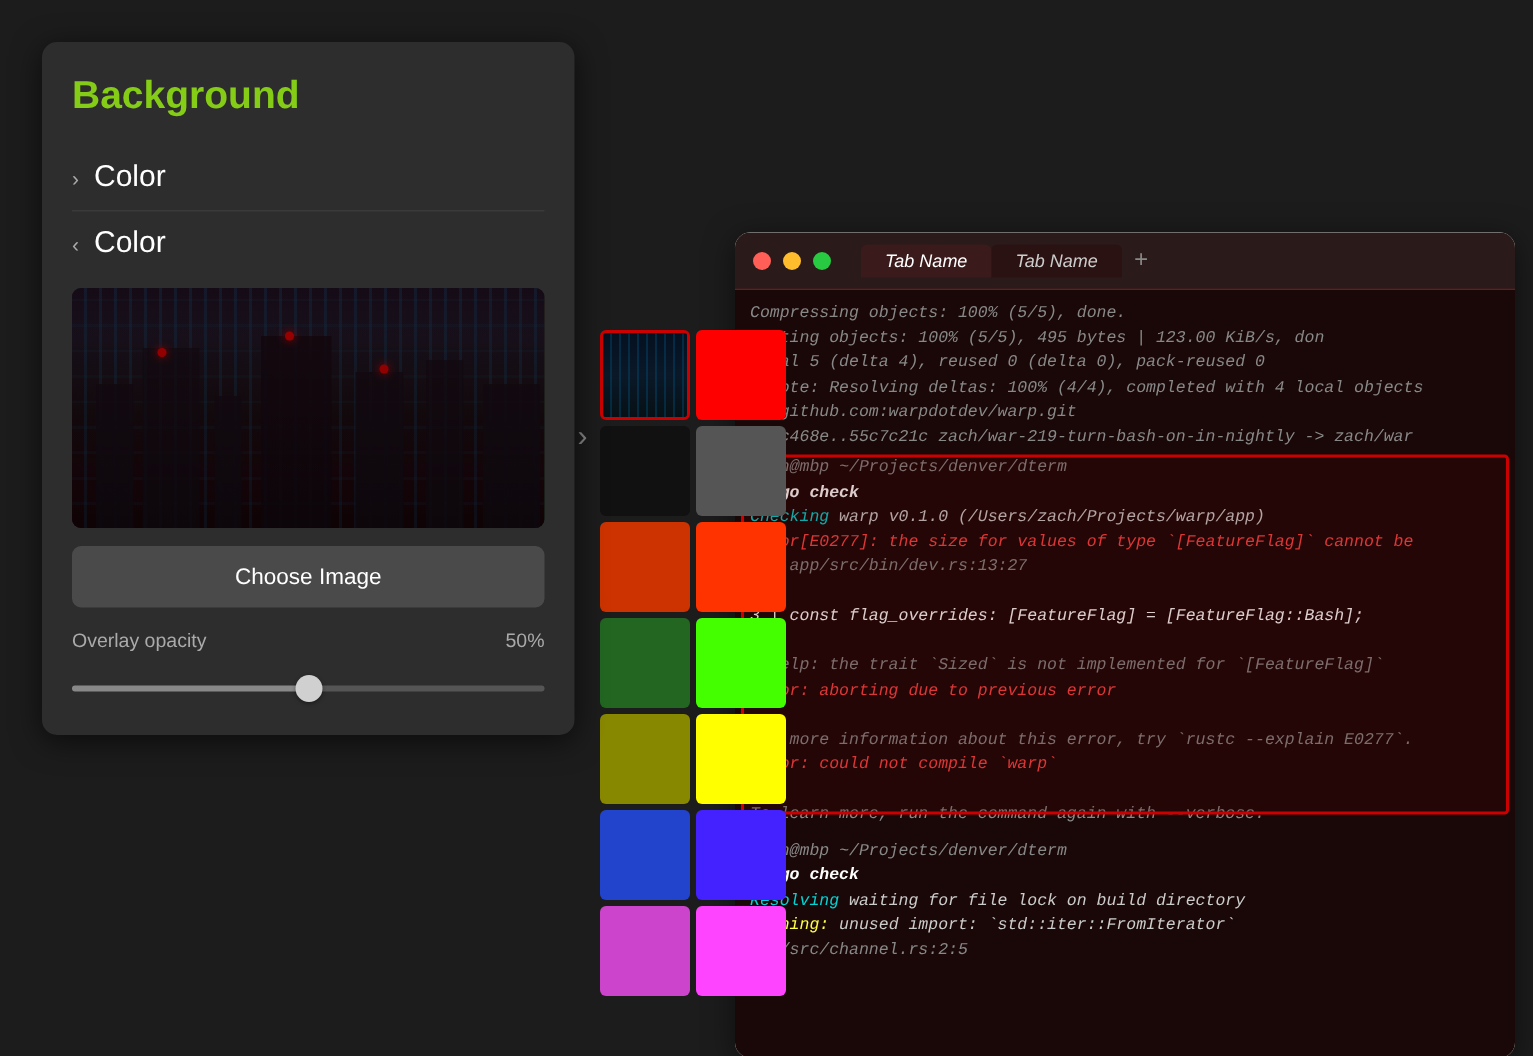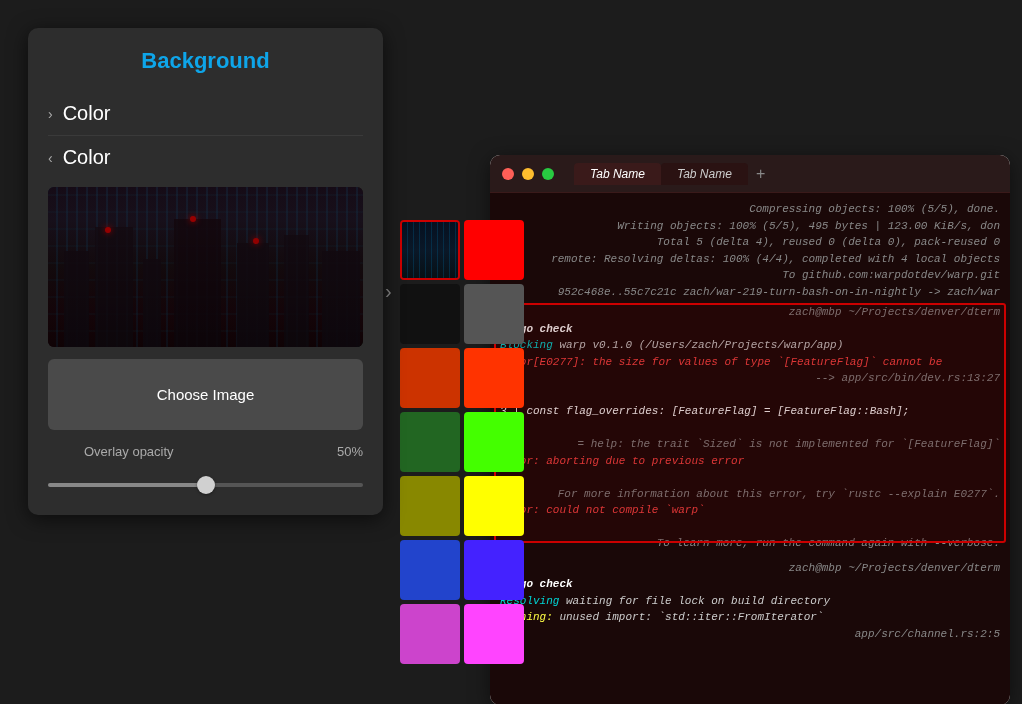--- a/index.html
+++ b/index.html
@@ -100,21 +100,21 @@
       border: 2px solid #cc0000;
       background: rgba(80,0,0,0.2);
       border-radius: 3px;
     }
 
     .terminal-line { line-height: 1.5; }
     .color-cyan { color: #00d4d4; }
     .color-red { color: #ff4444; }
     .color-white { color: #ffffff; }
     .color-yellow { color: #ffff44; }
-    .color-dim { color: #888; text-align: right; }
+    .color-dim { color: #888; }
     .bold { font-weight: bold; }
 
     
     .color-grid {
       position: absolute;
       top: 220px;
       left: 400px;
       display: grid;
       grid-template-columns: 60px 60px;
       grid-template-rows: repeat(7, 60px);
@@ -136,25 +136,24 @@
       top: 28px;
       left: 28px;
       width: 355px;
       background: #2d2d2d;
       border-radius: 10px;
       padding: 20px;
       box-shadow: 0 4px 20px rgba(0,0,0,0.6);
     }
 
     .panel-title {
-      font-size: 22px;
+      font-size: 26px;
       font-weight: 600;
-      color: #0ea5e9;
+      color: #84cc16;
       margin-bottom: 18px;
-      text-align: center;
     }
 
     .section-row {
       display: flex;
       align-items: center;
       padding: 10px 0;
       border-bottom: 1px solid #3a3a3a;
       cursor: pointer;
     }
 
@@ -217,36 +216,35 @@
       position: absolute;
       width: 6px;
       height: 6px;
       border-radius: 50%;
       background: #cc0000;
       box-shadow: 0 0 6px #cc0000;
     }
 
     .choose-image-btn {
       width: 100%;
-      padding: 27px;
+      padding: 12px;
       background: #4a4a4a;
       color: #ffffff;
       border: none;
       border-radius: 6px;
       font-size: 15px;
       cursor: pointer;
       margin-bottom: 14px;
     }
 
     .overlay-row {
       display: flex;
       align-items: flex-start;
       justify-content: space-between;
       margin-bottom: 10px;
-      margin-left: 36px;
     }
 
     .overlay-label {
       font-size: 13px;
       color: #aaa;
     }
 
     .overlay-value {
       font-size: 13px;
       color: #aaa;
@@ -292,21 +290,21 @@
     <div class="terminal-line color-dim">Total 5 (delta 4), reused 0 (delta 0), pack-reused 0</div>
     <div class="terminal-line color-dim">remote: Resolving deltas: 100% (4/4), completed with 4 local objects</div>
     <div class="terminal-line color-dim">To github.com:warpdotdev/warp.git</div>
     <div class="terminal-line color-dim">952c468e..55c7c21c  zach/war-219-turn-bash-on-in-nightly -&gt; zach/war</div>
 
     <div class="highlight-box"></div>
 
     <div style="margin-top:4px;">
       <div class="terminal-line color-dim">zach@mbp ~/Projects/denver/dterm</div>
       <div class="terminal-line color-white bold">cargo check</div>
-      <div class="terminal-line"><span class="color-cyan">Blocking</span> warp v0.1.0 (/Users/zach/Projects/warp/app)</div>
+      <div class="terminal-line"><span class="color-cyan">Checking</span> warp v0.1.0 (/Users/zach/Projects/warp/app)</div>
       <div class="terminal-line color-red">error[E0277]: the size for values of type `[FeatureFlag]` cannot be</div>
       <div class="terminal-line color-dim">  --&gt; app/src/bin/dev.rs:13:27</div>
       <div class="terminal-line color-dim">&nbsp;</div>
       <div class="terminal-line color-white">3 |      const flag_overrides: [FeatureFlag] = [FeatureFlag::Bash];</div>
       <div class="terminal-line color-dim">&nbsp;</div>
       <div class="terminal-line color-dim">  = help: the trait `Sized` is not implemented for `[FeatureFlag]`</div>
       <div class="terminal-line color-red">error: aborting due to previous error</div>
       <div class="terminal-line color-dim">&nbsp;</div>
       <div class="terminal-line color-dim">For more information about this error, try `rustc --explain E0277`.</div>
       <div class="terminal-line color-red">error: could not compile `warp`</div>

